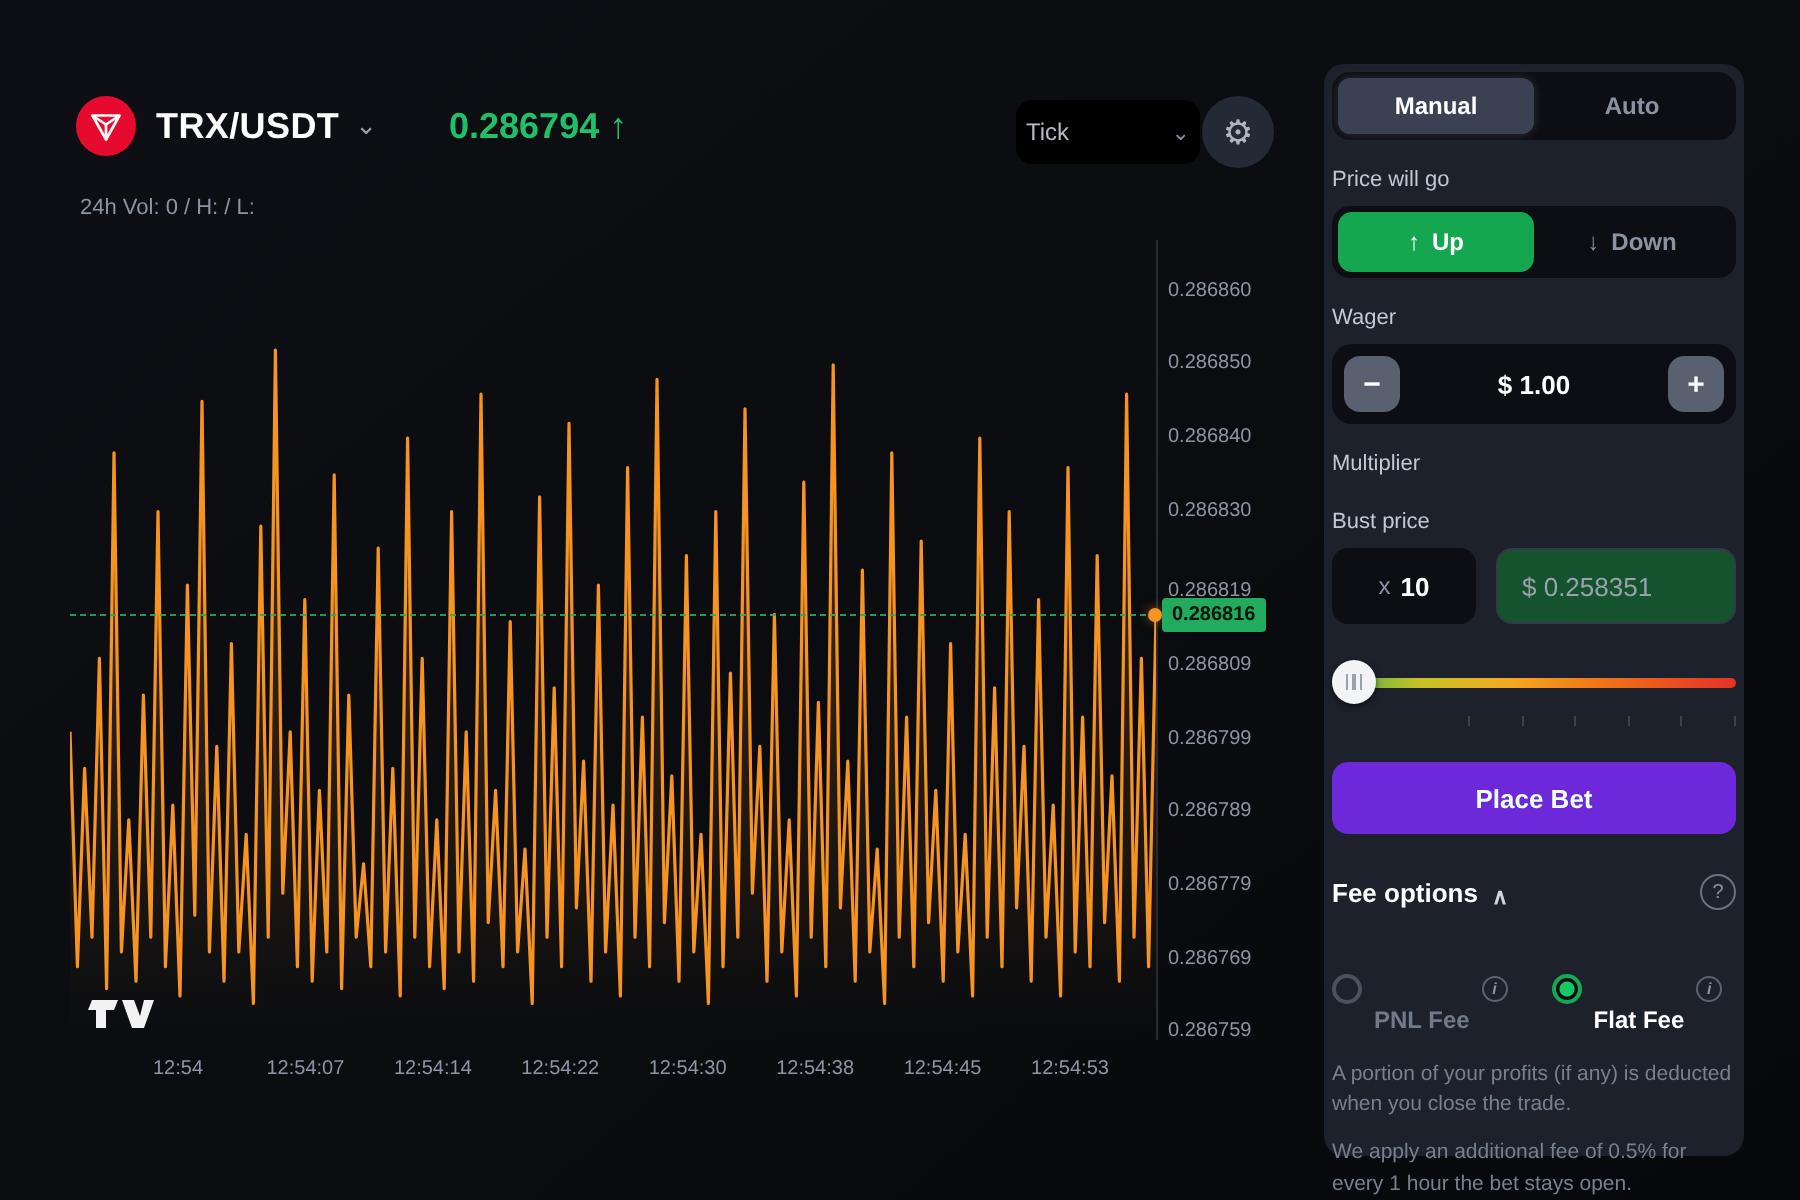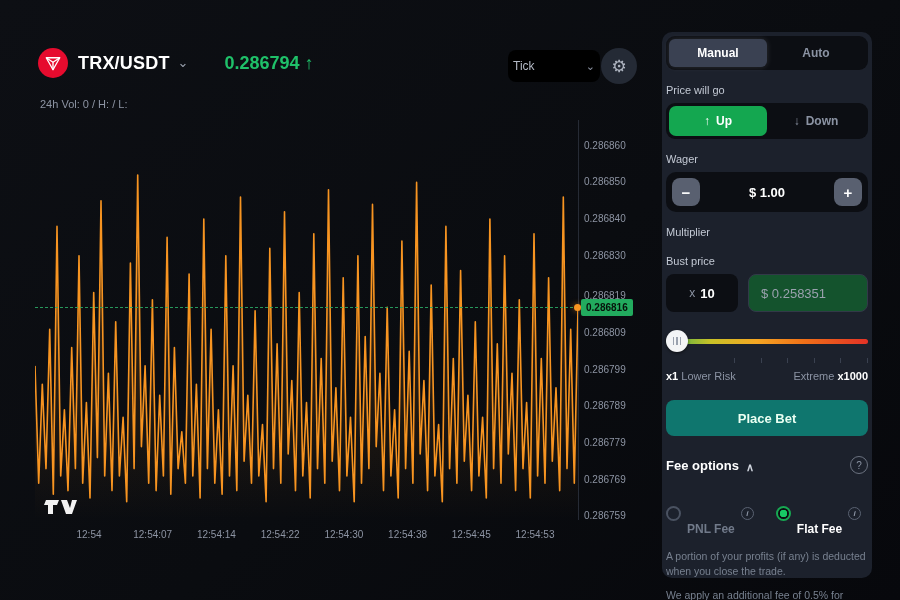--- a/index.html
+++ b/index.html
@@ -57,21 +57,21 @@
   .risk-slider { margin-top:18px; position:relative; height:22px; }
   .risk-track { position:absolute; left:0; right:0; top:9px; height:5px; border-radius:3px;
     background:linear-gradient(90deg,#3fae4e 0%,#c8c227 22%,#f5a623 45%,#f07118 68%,#e33226 100%); }
   .risk-handle { position:absolute; left:0px; top:0px; width:22px; height:22px; border-radius:50%; background:#f3f4f6;
     box-shadow:0 1px 3px #0009; display:flex; align-items:center; justify-content:center; gap:2px; cursor:grab; }
   .risk-handle i { display:block; width:1.5px; height:8px; background:#9aa1ae; }
   .risk-ticks { display:flex; justify-content:space-between; padding-left:68px; margin-top:6px; }
   .risk-ticks i { display:block; width:1px; height:5px; background:#3a4150; }
   .risk-labels { display:flex; justify-content:space-between; margin-top:7px; font-size:11px; color:#8b93a3; }
   .risk-labels b { color:#fff; }
-  .place-bet { margin-top:18px; width:100%; height:36px; border:none; border-radius:8px; background:#0f766e; color:#eafff2;
+  .place-bet { margin-top:18px; width:100%; height:36px; border:none; border-radius:8px; background:#6d28d9; color:#eafff2;
     font-size:13px; font-weight:bold; cursor:pointer; font-family:inherit; }
   .fee-head { margin-top:20px; display:flex; align-items:center; justify-content:space-between; }
   .fee-title { font-size:13px; font-weight:bold; color:#fff; display:flex; align-items:flex-end; gap:7px; }
   .fee-title .caret { font-size:11px; color:#cfd4dd; transform:translateY(1px); }
   .help-circle { width:18px; height:18px; border-radius:50%; border:1.5px solid #6b7280; color:#8b93a3; font-size:10px;
     display:flex; align-items:center; justify-content:center; cursor:pointer; }
   .fee-radios { display:flex; align-items:center; gap:22px; margin-top:16px; }
   .radio-opt { display:flex; align-items:center; gap:6px; cursor:pointer; }
   .radio-circ { width:15px; height:15px; border-radius:50%; border:2px solid #4a5261; background:transparent; }
   .radio-circ.checked { border-color:#17a852; background:radial-gradient(circle,#17c964 0 3.5px,#0c0e13 4px); }
@@ -201,24 +201,20 @@
       </div>
   </div>
   <div class="risk-ticks">
       <i></i>
       <i></i>
       <i></i>
       <i></i>
       <i></i>
       <i></i>
     </div>
-  <div class="risk-labels">
-    <span><b>x1</b> <span>Lower Risk</span></span>
-    <span><span>Extreme</span> <b>x1000</b></span>
-  </div>
 
   <button class="place-bet">Place Bet</button>
 
   <div class="fee-head">
     <span class="fee-title">
       <span>Fee options</span>
       <span class="caret">∧</span>
     </span>
     <span class="help-circle">
       <span>?</span>

